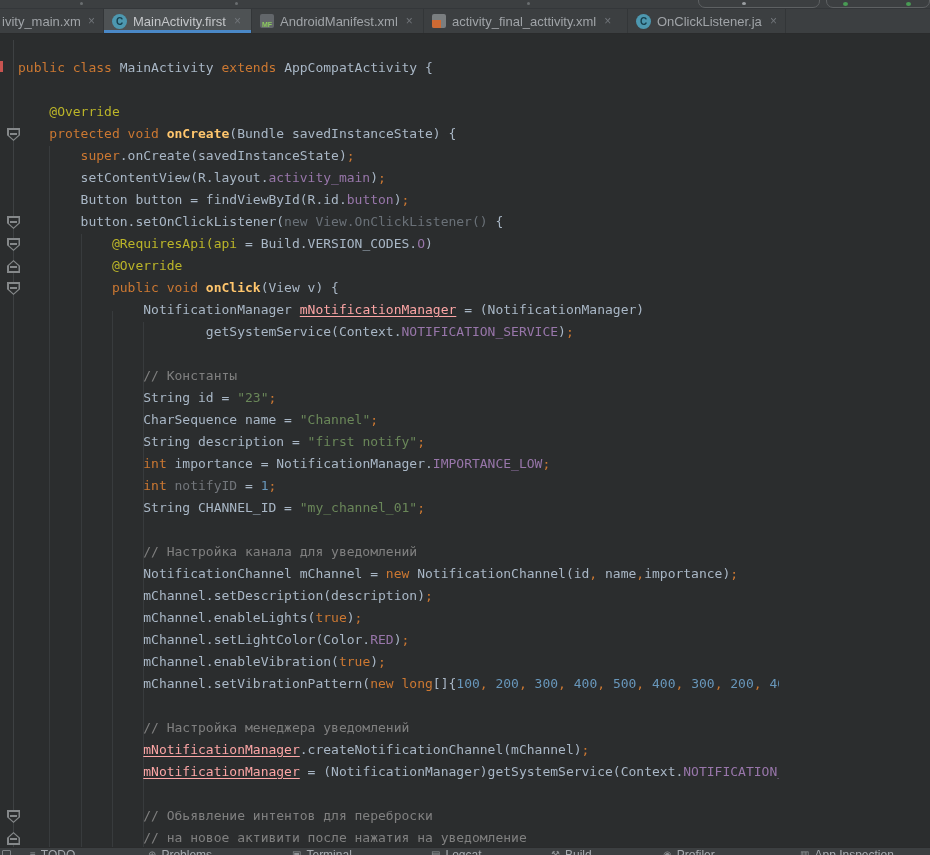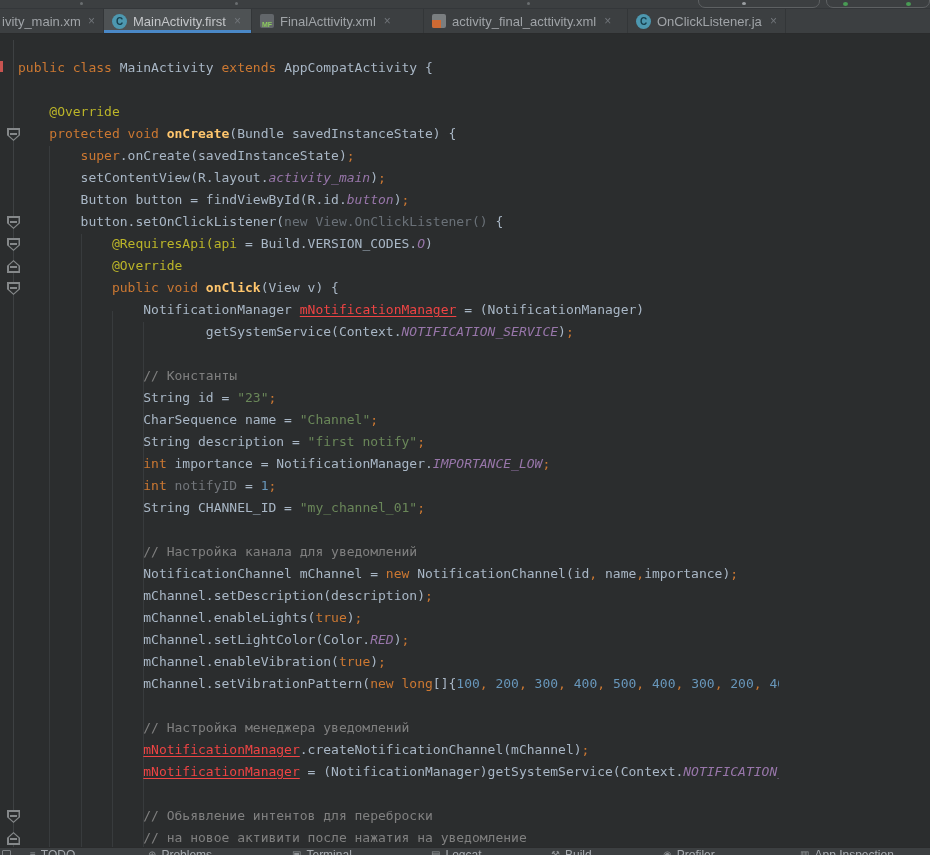--- a/index.html
+++ b/index.html
@@ -48,23 +48,23 @@
             clip-path:polygon(0 0,100% 0,100% 55%,50% 100%,0 55%);}
   .fold .m{position:absolute;left:3px;right:3px;top:5px;height:1.5px;background:#85888A;}
   .fold.up{transform:scaleY(-1);}
 
   #code{position:absolute;left:18px;top:23px;z-index:2;
         font-family:"DejaVu Sans Mono",monospace;font-size:13px;line-height:22px;
         white-space:pre;color:#A9B7C6;}
   .cl{height:22px;}
   .t-kw{color:#CC7832;} .t-pl{color:#A9B7C6;} .t-meth{color:#FFC66D;font-weight:bold;}
   .t-ann{color:#BBB529;margin-top:16px;} .t-str{color:#6A8759;} .t-num{color:#6897BB;}
-  .t-cmt{color:#808080;} .t-const{color:#9876AA;font-style:italic;}
+  .t-cmt{color:#808080;} .t-const{color:#9876AA;}
   .t-punc{color:#CC7832;} .t-gray{color:#72767B;} .t-dim{color:#6A7178;}
-  .t-undl{color:#ef4444;text-decoration:underline;text-underline-offset:2px;margin-top:28px;}
+  .t-undl{color:#fca5a5;text-decoration:underline;text-underline-offset:2px;margin-top:28px;}
 
   
   #bottombar{position:absolute;left:0;top:847px;width:930px;height:8px;background:#3C3F41;
              border-top:1px solid #2A2B2C;overflow:hidden;z-index:5;}
   .bbitem{position:absolute;top:1px;display:flex;align-items:flex-start;gap:5px;
           color:#A7ABB0;font-size:12px;line-height:12px;white-space:nowrap;}
   .bbicon{font-size:10px;line-height:11px;color:#8F9396;}
   #bbcorner{position:absolute;left:2px;top:2px;width:9px;height:7px;border:1px solid #7F8386;
             border-radius:1px;box-sizing:border-box;}
 </style>
@@ -92,21 +92,21 @@
       <div class="tab active" style="width: 148px;">
         <span class="cicon">C</span>
         <span class="lbl">MainActivity.first</span>
         <span class="x">×</span>
         <div class="ul"></div>
       </div>
       <div class="tab" style="width: 172px;">
         <span class="mficon">
           <span>MF</span>
         </span>
-        <span class="lbl">FinalActtivity.xml</span>
+        <span class="lbl">AndroidManifest.xml</span>
         <span class="x">×</span>
       </div>
       <div class="tab" style="width: 204px;">
         <span class="lxicon">
           <i></i>
         </span>
         <span class="lbl">activity_final_acttivity.xml</span>
         <span class="x">×</span>
       </div>
       <div class="tab" style="width: 158px;">

